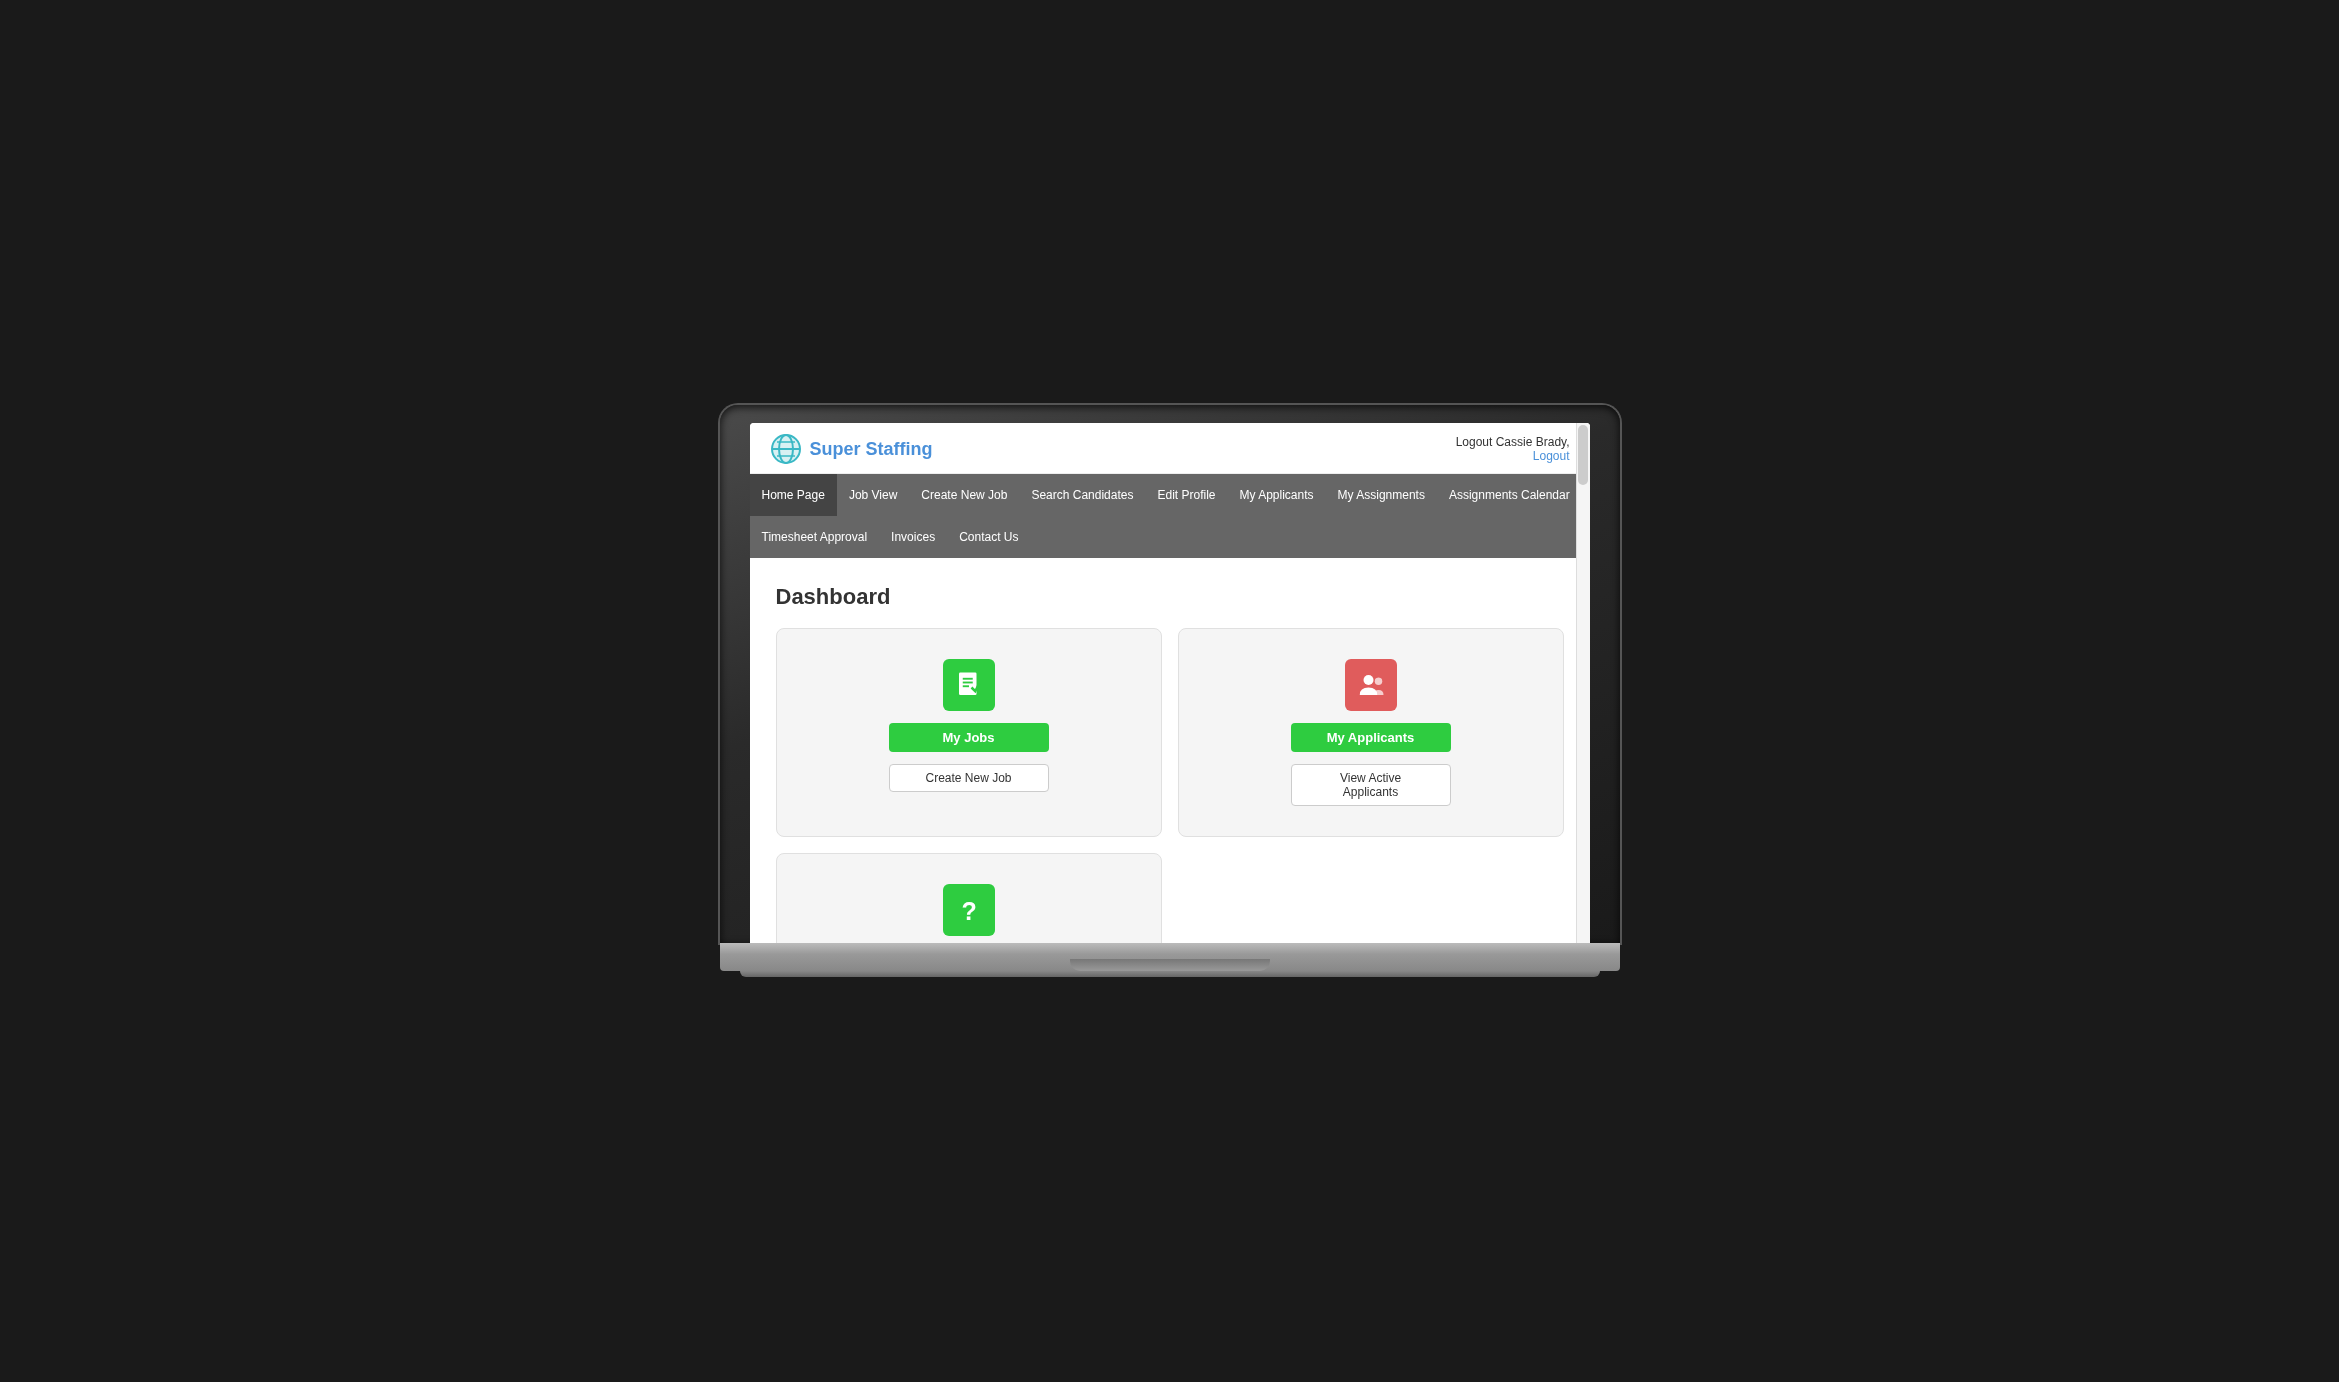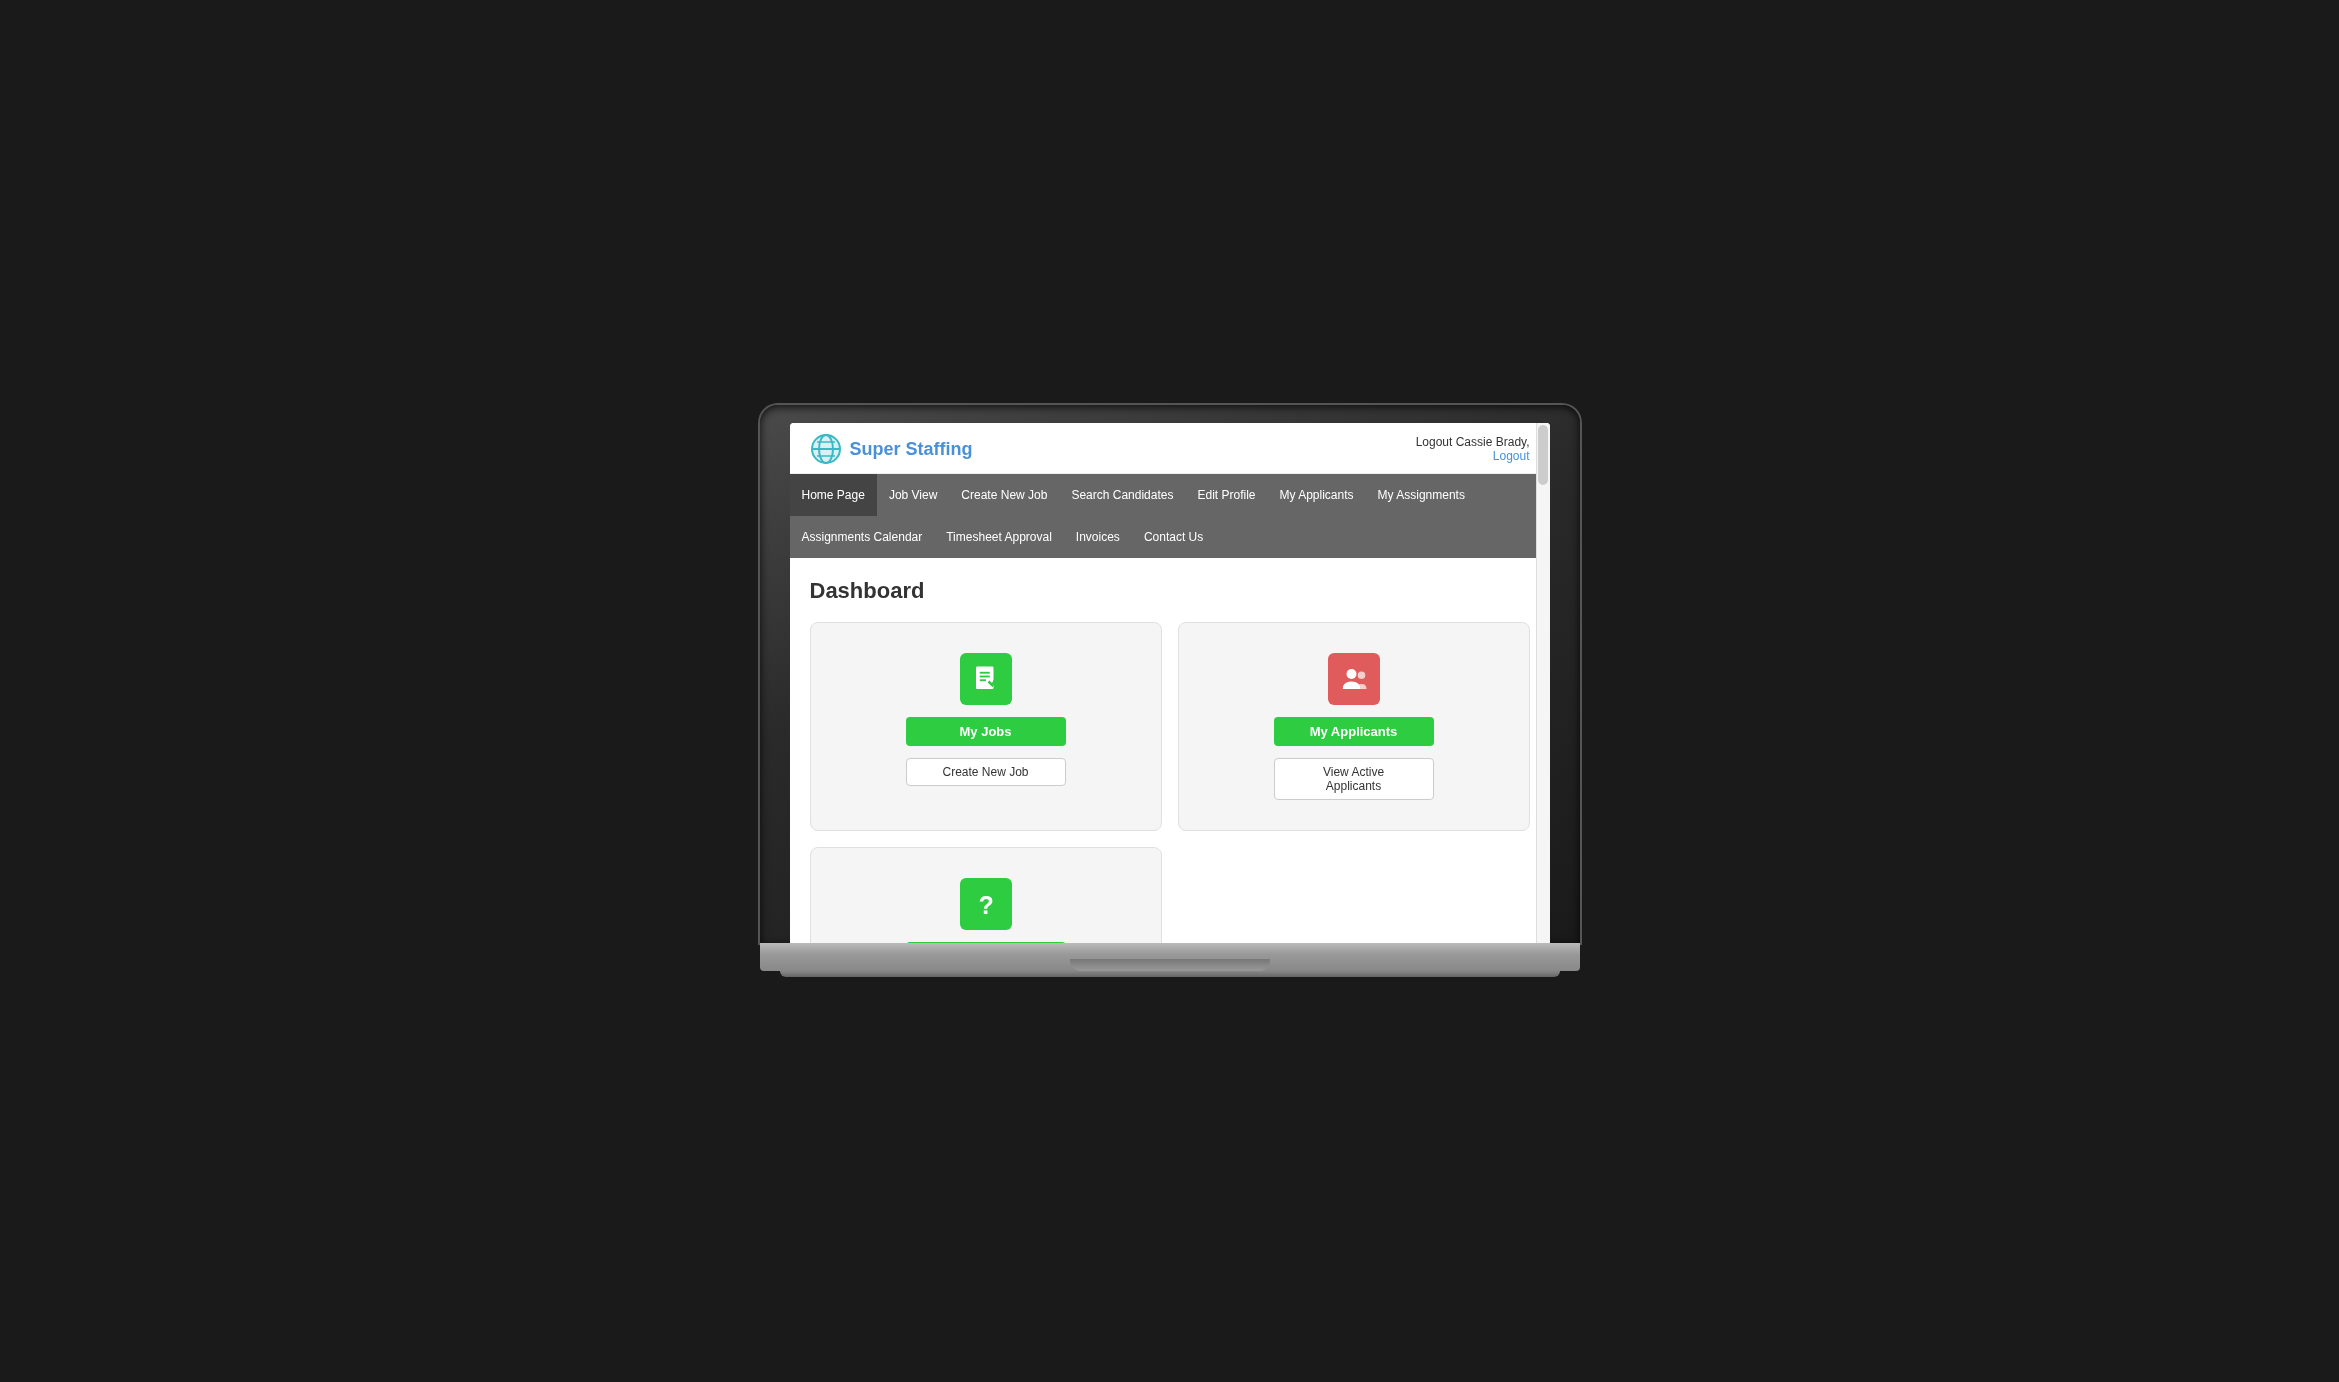--- a/index.html
+++ b/index.html
@@ -8,21 +8,21 @@
       background: #1a1a1a;
       display: flex;
       justify-content: center;
       align-items: center;
       min-height: 100vh;
       font-family: Arial, sans-serif;
     }
 
     .laptop-outer {
       position: relative;
-      width: 820px;
+      width: 900px;
       background: transparent;
     }
 
     .laptop-screen-bezel {
       background: linear-gradient(160deg, #4a4a4a 0%, #2a2a2a 40%, #1a1a1a 100%);
       border-radius: 18px 18px 0 0;
       padding: 18px 30px 0 30px;
       box-shadow: 0 0 0 2px #555, inset 0 2px 8px rgba(0,0,0,0.8);
     }
 
@@ -144,21 +144,21 @@
       border: none;
       background: transparent;
     }
 
     .nav-item.active {
       background: #444;
     }
 
     
     .dashboard-area {
-      padding: 20px;
+      padding: 26px;
       background: #fff;
     }
 
     .dashboard-title {
       font-size: 22px;
       font-weight: bold;
       color: #333;
       margin-bottom: 18px;
     }
 

